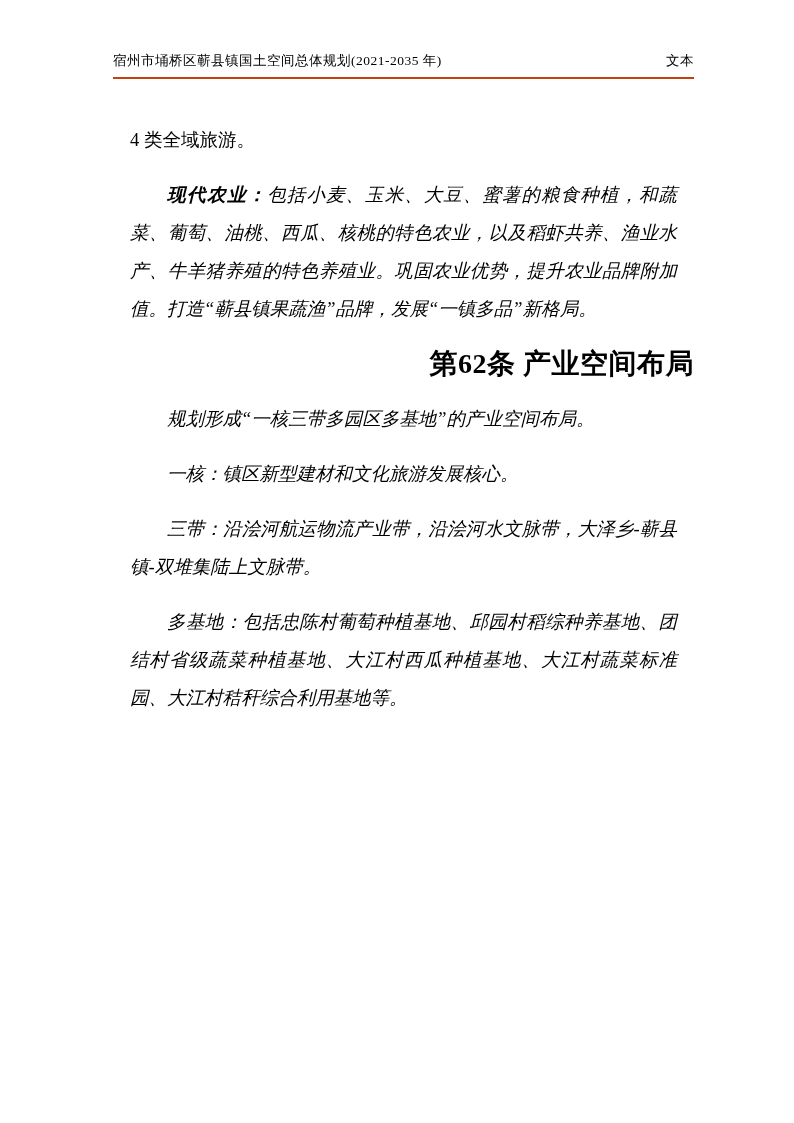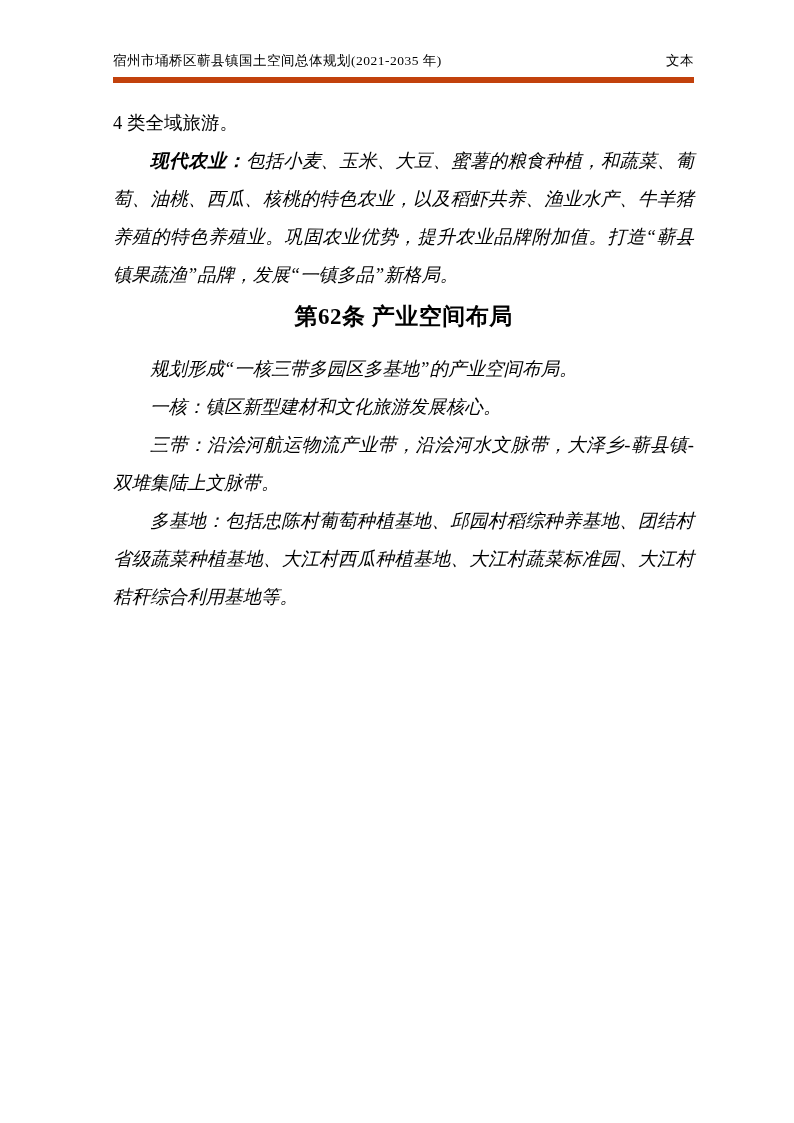--- a/index.html
+++ b/index.html
@@ -21,46 +21,46 @@
   .header {
     position: absolute;
     left: 113px;
     right: 100px;
     top: 52px;
     display: flex;
     justify-content: space-between;
     align-items: flex-end;
     font-size: 13.5px;
     letter-spacing: 0.5px;
-    border-bottom: 6px solid #c2410c;
+    border-bottom: 2px solid #c2410c;
     padding-bottom: 7px;
   }
   .content {
     position: absolute;
     left: 113px;
     right: 100px;
     top: 104px;
     font-size: 18.5px;
     line-height: 38px;
     text-align: justify;
     text-justify: inter-character;
   }
   .content p.para {
-    margin: 0;
+    margin: 17px;
   }
   .content p.para.indent {
     text-indent: 2em;
     font-style: italic;
   }
   .content h2.heading {
-    font-size: 23px;
+    font-size: 28px;
     font-weight: bold;
     line-height: 38px;
     margin: 4px 0 14px 0;
-    text-align: center;
+    text-align: right;
     letter-spacing: 0.5px;
   }
   .content b {
     letter-spacing: 0.5px;
   }
   .footer {
     position: absolute;
     left: 0;
     right: 0;
     top: 1036px;

